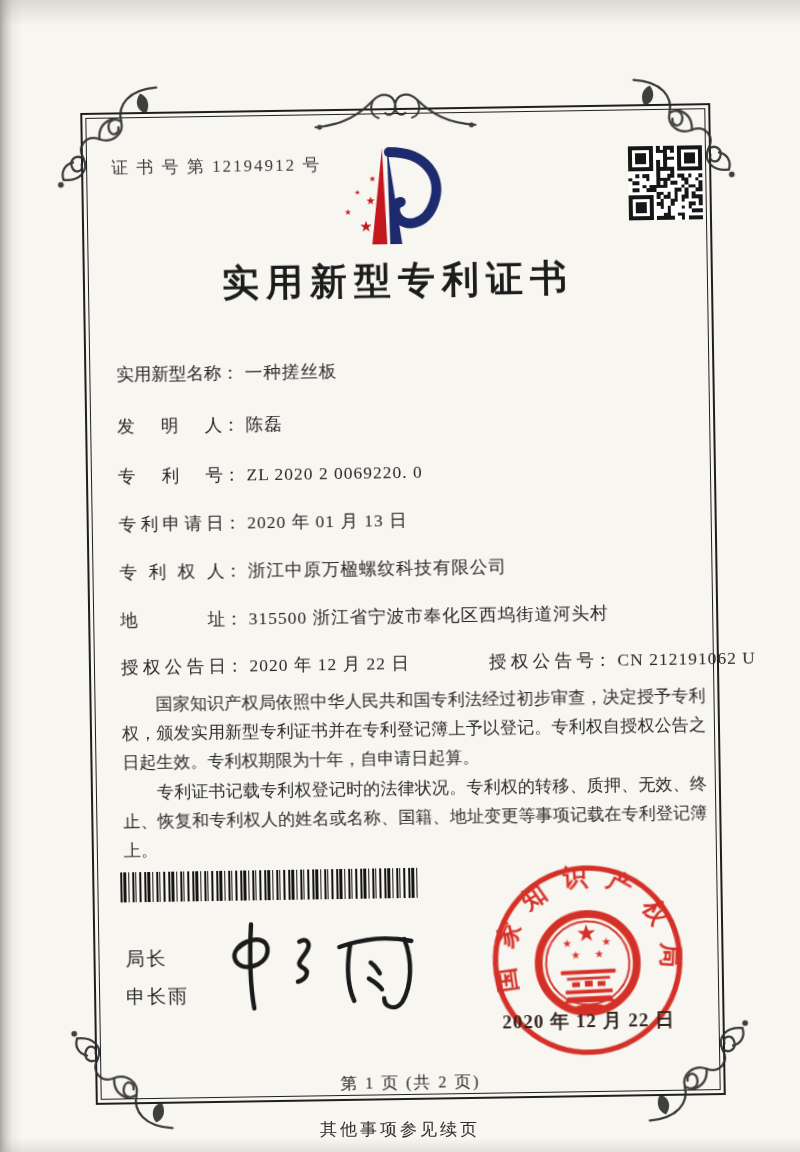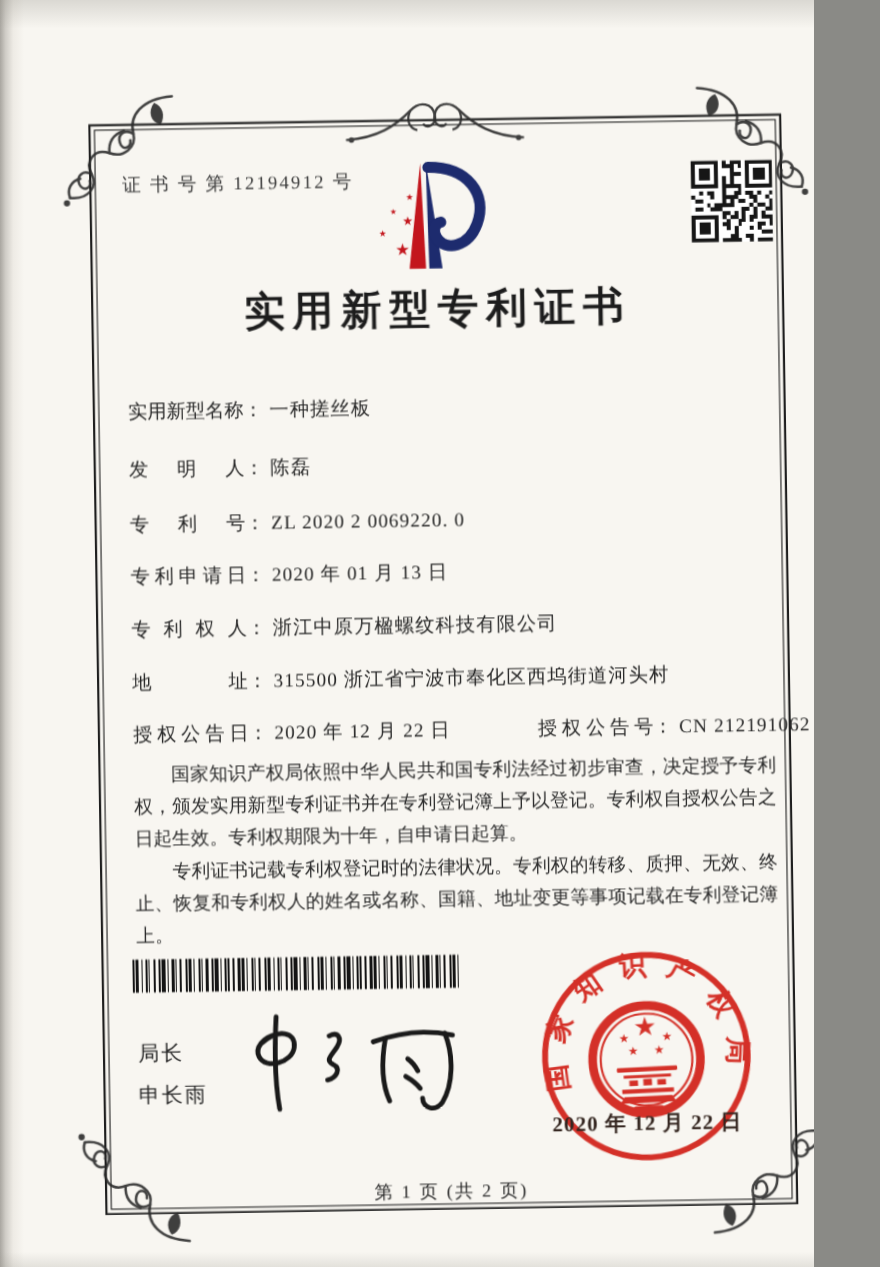--- a/index.html
+++ b/index.html
@@ -1,17 +1,17 @@
 <!DOCTYPE html>
 <html><head>
 <meta charset="utf-8">
 <style>
   html,body{margin:0;padding:0;background:#8a8a86;}
   .page{
-    position:relative;width:740px;height:1152px;overflow:hidden;
+    position:relative;width:800px;height:1152px;overflow:hidden;
     font-family:"Liberation Serif","DejaVu Serif",serif;color:#262626;
     background:
       linear-gradient(180deg, rgba(150,148,140,.30) 0, rgba(150,148,140,0) 26px),
       linear-gradient(0deg, rgba(150,148,140,.22) 0, rgba(150,148,140,0) 14px),
       linear-gradient(90deg,#a9a6a0 0,#cfccc6 5px,#eeebe5 12px,#f8f6f1 22px,#f8f6f1 100%);
   }
   .frame{
     position:absolute;left:88px;top:108px;width:626px;height:988px;
     border:2.6px solid #1e1e1e;transform:rotate(-0.9deg);
   }
@@ -318,13 +318,14 @@
             <rect x="86" y="146" width="28" height="6" rx="2"></rect>
           </g>
         </g>
       </svg>
       <div class="seal-date">2020 年 12 月 22 日</div>
     </div>
 
     <div class="abs pagination">第 1 页 (共 2 页)</div>
   </div>
 
+  <div class="footer-note">其他事项参见续页</div>
 </div>
 
 </body></html>

